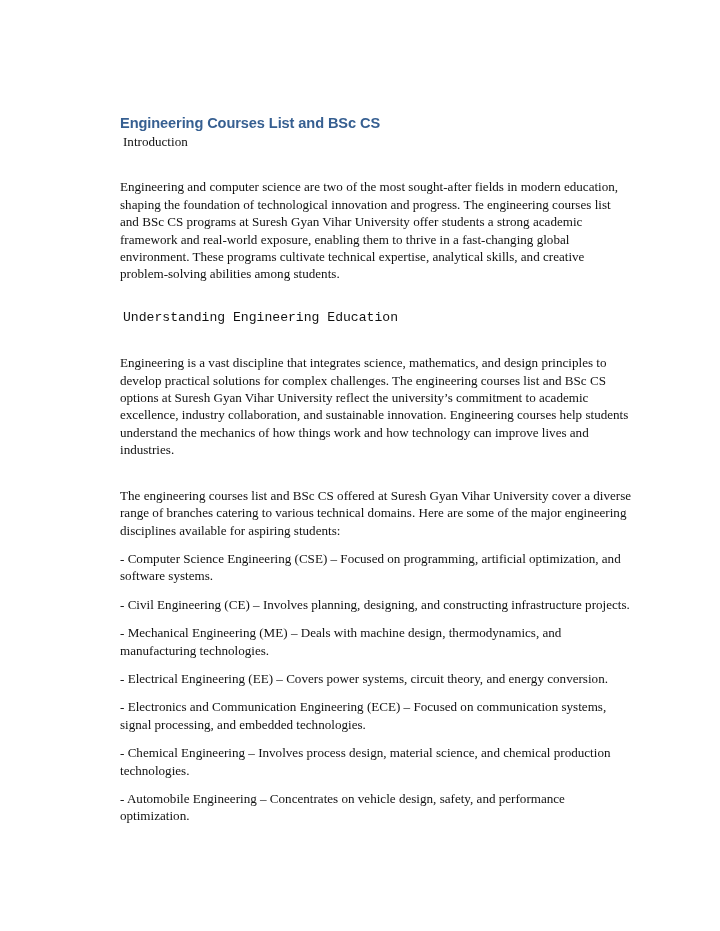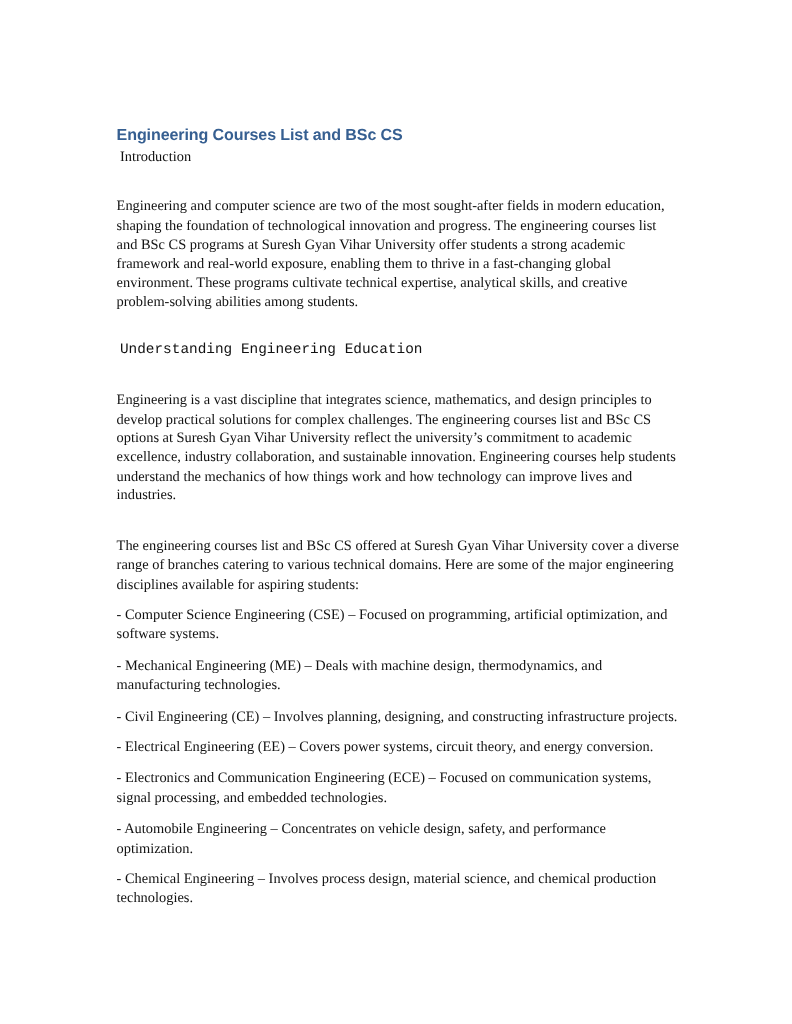--- a/index.html
+++ b/index.html
@@ -1,18 +1,18 @@
 <!DOCTYPE html>
 <html><head>
   <meta charset="utf-8">
   <style>
     html, body { margin: 0; padding: 0; background: #ffffff; }
     body { width: 720px; height: 931px; position: relative; overflow: hidden; }
     .page {
-      position: absolute; left: 106px; top: 114px; width: 512px;
+      position: absolute; left: 120px; top: 114px; width: 512px;
       font-family: "Liberation Serif", "DejaVu Serif", serif;
       color: #111111; font-size: 13.1px; line-height: 17.4px;
     }
     .title {
       font-family: "Liberation Sans", "DejaVu Sans", sans-serif;
       font-weight: bold; font-size: 14.6px; line-height: 18px;
       margin: 0; letter-spacing: -0.1px;
     }
     .subhead { margin: 1px 0 0 0; padding-left: 3px; }
     .para { margin: 28px 0 0 0; }
@@ -28,20 +28,20 @@
   <div class="subhead">Introduction</div>
   <p class="para">Engineering and computer science are two of the most sought-after fields in modern education, shaping the foundation of technological innovation and progress. The engineering courses list and BSc CS programs at Suresh Gyan Vihar University offer students a strong academic framework and real-world exposure, enabling them to thrive in a fast-changing global environment. These programs cultivate technical expertise, analytical skills, and creative problem-solving abilities among students.</p>
 
   <div class="subhead gap">Understanding Engineering Education</div>
   <p class="para">Engineering is a vast discipline that integrates science, mathematics, and design principles to develop practical solutions for complex challenges. The engineering courses list and BSc CS options at Suresh Gyan Vihar University reflect the university’s commitment to academic excellence, industry collaboration, and sustainable innovation. Engineering courses help students understand the mechanics of how things work and how technology can improve lives and industries.</p>
 
   <p class="para">The engineering courses list and BSc CS offered at Suresh Gyan Vihar University cover a diverse range of branches catering to various technical domains. Here are some of the major engineering disciplines available for aspiring students:</p>
 
   <div>
     <p class="list-item">- Computer Science Engineering (CSE) – Focused on programming, artificial optimization, and software systems.</p>
+    <p class="list-item">- Civil Engineering (CE) – Involves planning, designing, and constructing infrastructure projects.</p>
     <p class="list-item">- Mechanical Engineering (ME) – Deals with machine design, thermodynamics, and manufacturing technologies.</p>
-    <p class="list-item">- Civil Engineering (CE) – Involves planning, designing, and constructing infrastructure projects.</p>
     <p class="list-item">- Electrical Engineering (EE) – Covers power systems, circuit theory, and energy conversion.</p>
     <p class="list-item">- Electronics and Communication Engineering (ECE) – Focused on communication systems, signal processing, and embedded technologies.</p>
+    <p class="list-item">- Chemical Engineering – Involves process design, material science, and chemical production technologies.</p>
     <p class="list-item">- Automobile Engineering – Concentrates on vehicle design, safety, and performance optimization.</p>
-    <p class="list-item">- Chemical Engineering – Involves process design, material science, and chemical production technologies.</p>
   </div>
 </div>
 
 </body></html>

